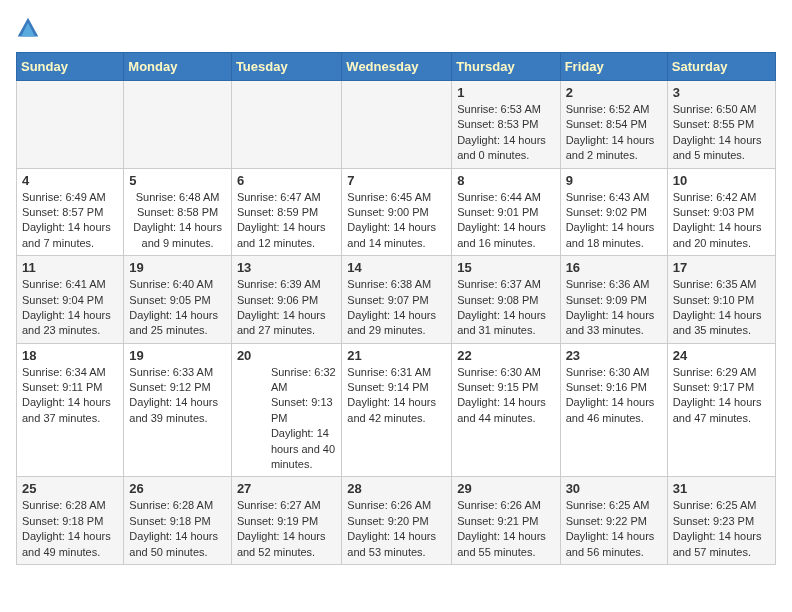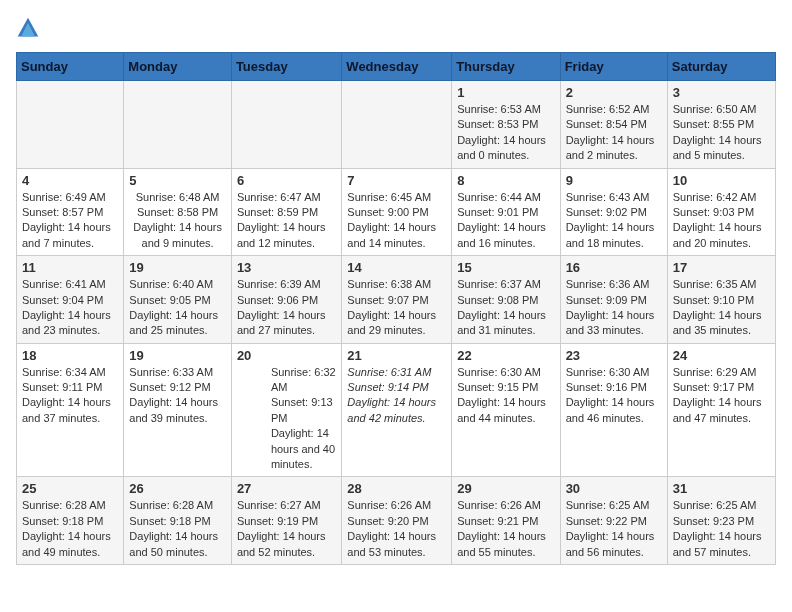--- a/index.html
+++ b/index.html
@@ -46,21 +46,21 @@
       font-size: 15px;
       color: #555;
     }
     table {
       width: 100%;
       border-collapse: collapse;
       border: 1px solid #ccc;
     }
     thead tr th {
       background: #3a7abf;
-      color: #0f172a;
+      color: #fef9c3;
       font-size: 13px;
       padding: 6px 4px;
       text-align: left;
       font-weight: bold;
       border: 1px solid #2d68a8;
     }
     tbody tr td {
       vertical-align: top;
       border: 1px solid #ccc;
       padding: 4px 5px;
@@ -254,21 +254,21 @@
 Daylight: 14 hours and 39 minutes.</div>
         </td>
         <td>
           <span class="day-num">20</span>
           <div class="cell-info" style="white-space: pre-line; margin-left: 34px;">Sunrise: 6:32 AM
 Sunset: 9:13 PM
 Daylight: 14 hours and 40 minutes.</div>
         </td>
         <td>
           <span class="day-num">21</span>
-          <div class="cell-info" style="white-space: pre-line; font-style: italic;">Sunrise: 6:31 AM
+          <div class="cell-info" style="white-space: pre-line;">Sunrise: 6:31 AM
 Sunset: 9:14 PM
 Daylight: 14 hours and 42 minutes.</div>
         </td>
         <td>
           <span class="day-num">22</span>
           <div class="cell-info" style="white-space: pre-line;">Sunrise: 6:30 AM
 Sunset: 9:15 PM
 Daylight: 14 hours and 44 minutes.</div>
         </td>
         <td>

